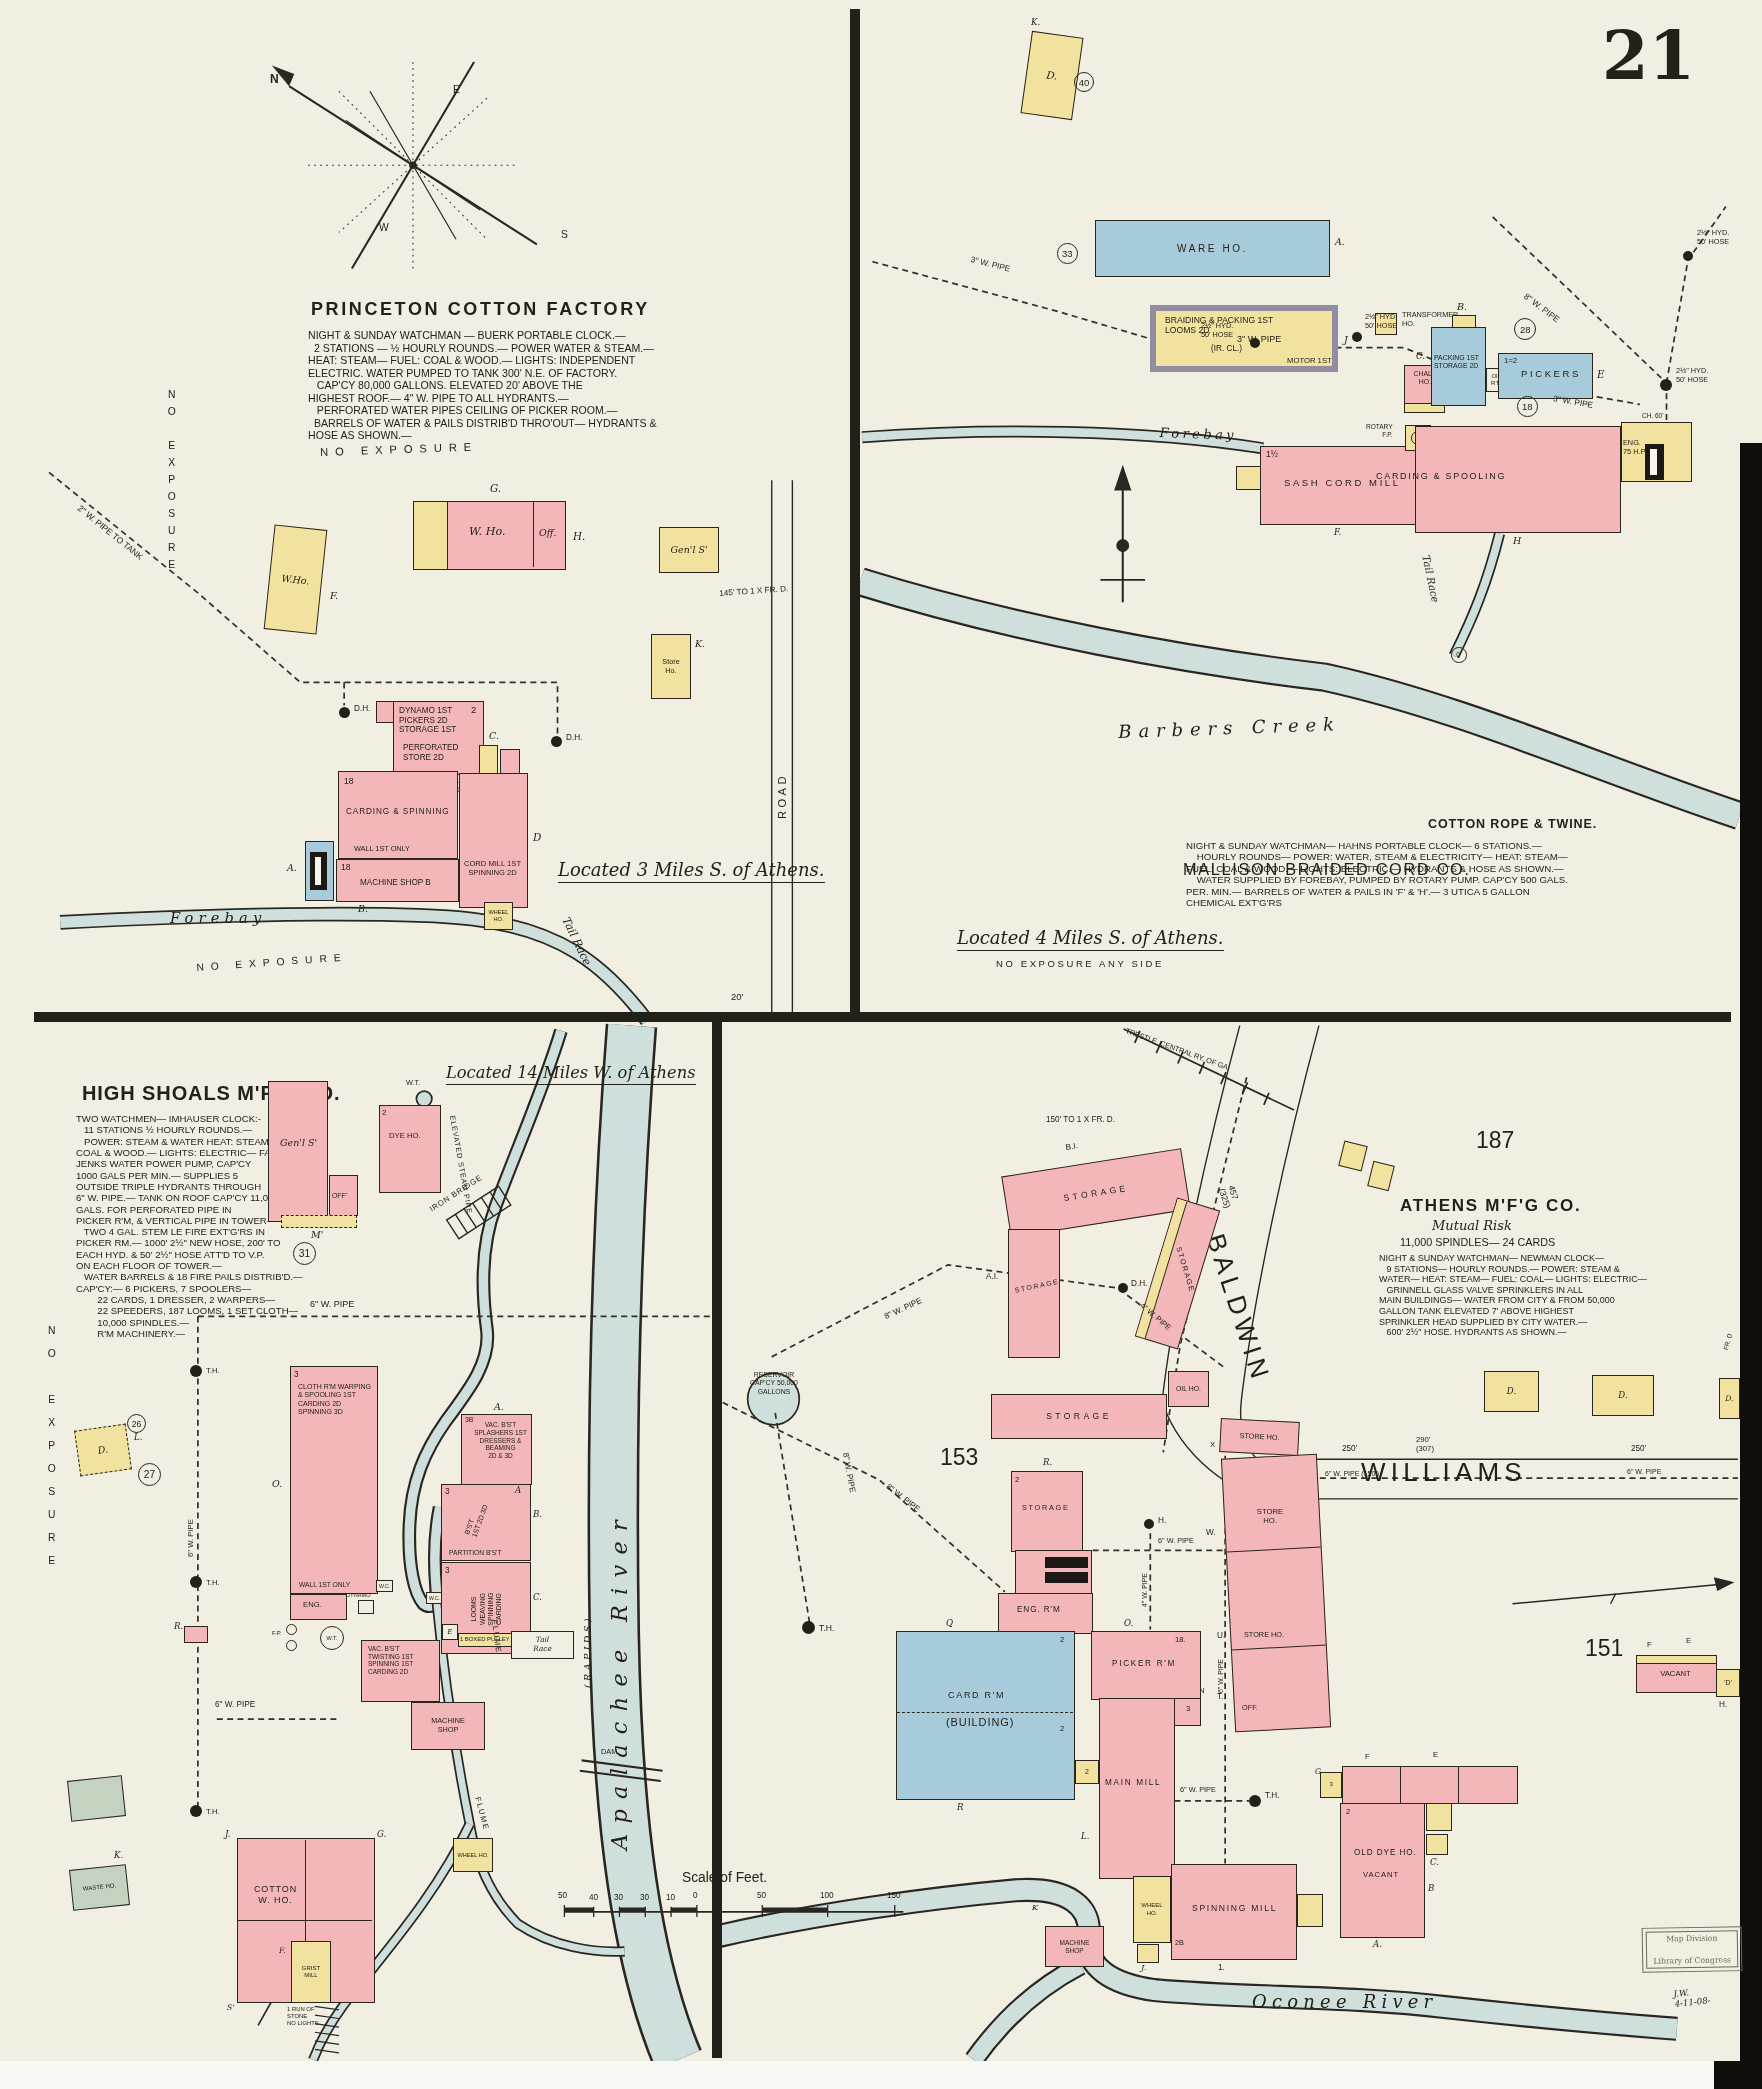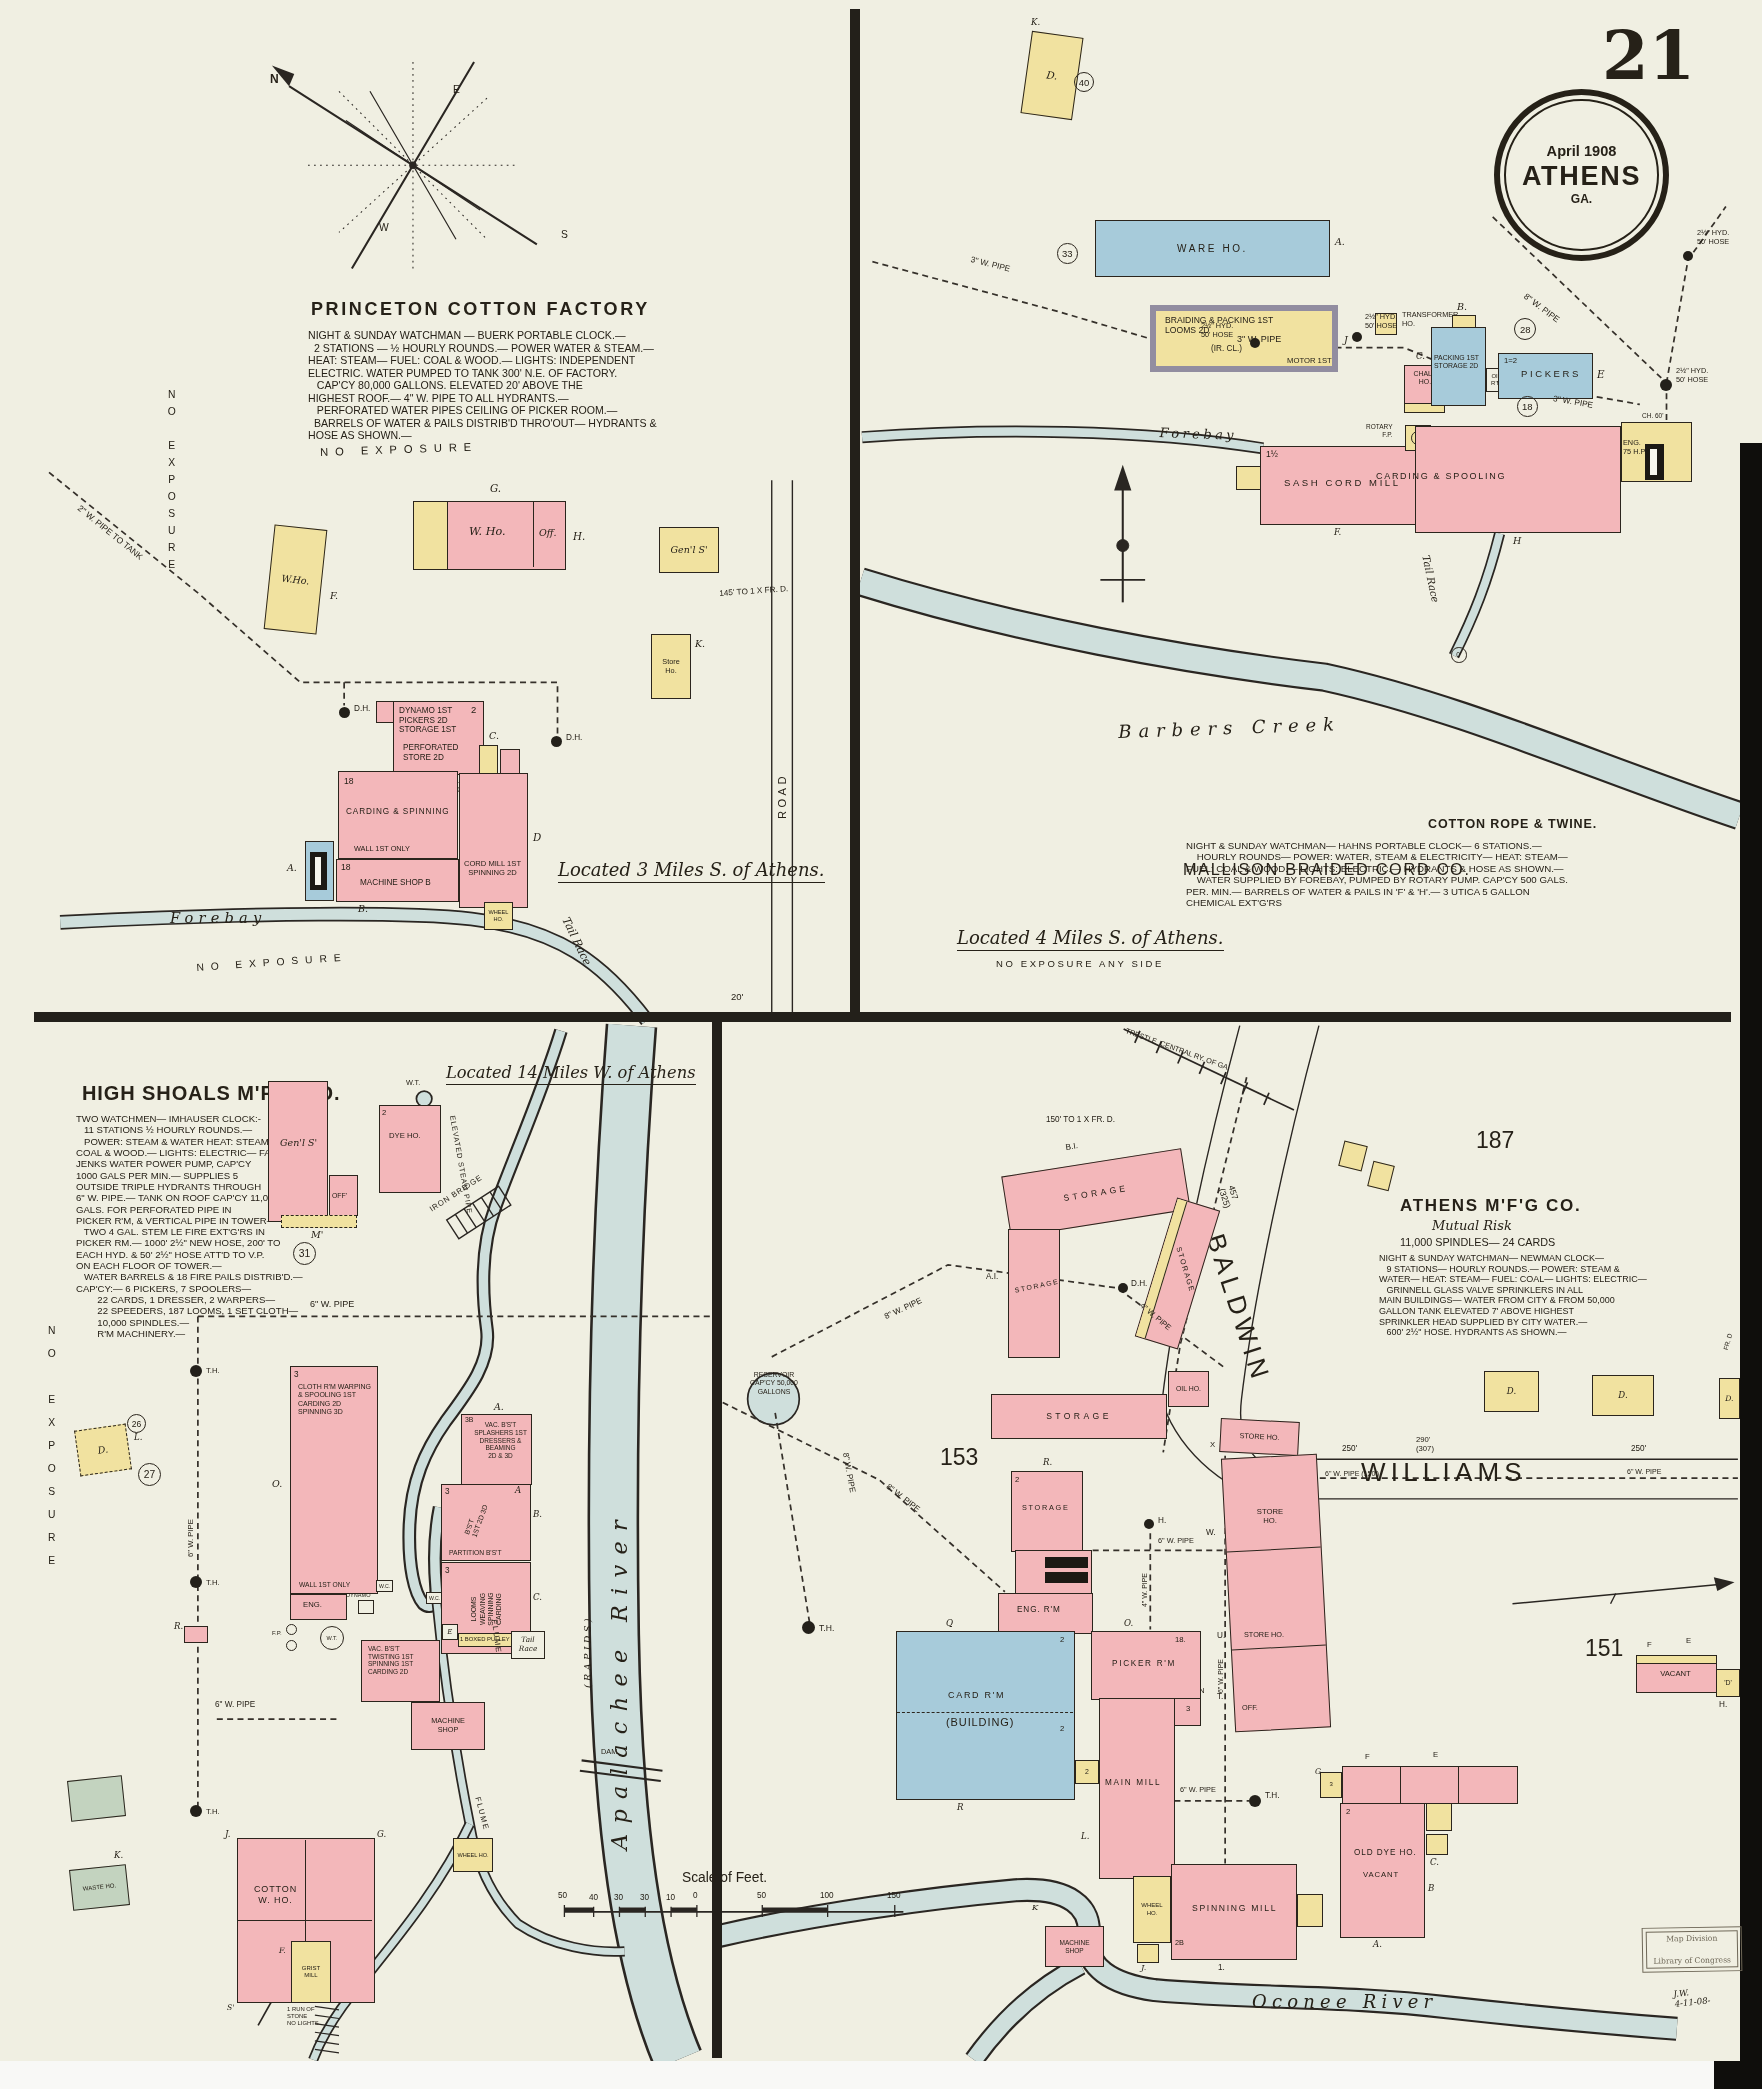--- a/index.html
+++ b/index.html
@@ -126,27 +126,20 @@
 </svg>
 
 <div class="bar" style="left:850px;top:8.6px;width:10.3px;height:1007px"></div>
 <div class="bar" style="left:34px;top:1012px;width:1697px;height:9.5px"></div>
 <div class="bar" style="left:712px;top:1021px;width:9.5px;height:1037px"></div>
 <div style="position:absolute;left:1740px;top:443px;width:22.4px;height:1618px;background:#0f0e0c"></div>
 <div style="position:absolute;left:0;top:2061px;width:1762px;height:28px;background:#f8f8f6"></div>
 <div style="position:absolute;left:1714px;top:2061px;width:48px;height:28px;background:#0f0e0c"></div>
 
 <div class="l" style="left:1602px;top:15.5px;font-size:67px;font-weight:bold;font-family:'DejaVu Serif',serif">21</div>
-<div style="position:absolute;left:1494px;top:89px;width:163px;height:160px;border:6px solid #262118;border-radius:50%;">
-  <div style="position:absolute;inset:4.3px;border:2.2px solid #262118;border-radius:50%;display:flex;flex-direction:column;align-items:center;justify-content:center;">
-    <div class="l" style="position:static;font-size:14.6px;font-weight:bold">April 1908</div>
-    <div class="l ls2" style="position:static;font-size:27px;font-weight:bold">ATHENS</div>
-    <div class="l" style="position:static;font-size:12px;font-weight:bold">GA.</div>
-  </div>
-</div>
 <div style="position:absolute;left:1642px;top:1927px;width:98px;height:43px;border:1.7px solid #6e6757;transform:rotate(-1deg);color:#6e6757">
   <div style="position:absolute;inset:2.6px;border:0.9px solid #6e6757;display:flex;flex-direction:column;justify-content:space-between;padding:2.6px 0;text-align:center;font-family:'DejaVu Serif',serif;font-size:7.7px;">
     <div>Map Division</div>
     <div>Library of Congress</div>
   </div>
 </div>
 <div class="l scr rot" style="left:1673px;top:1989px;font-size:8.6px;transform:rotate(-6deg)">J.W.
 4-11-08-</div>
 
 <div class="l" style="left:270px;top:72px;font-size:12px;font-weight:bold">N</div>
@@ -388,21 +381,21 @@
 <div class="b pink" style="left:441px;top:1562px;width:90px;height:92px"></div>
 <div class="l ctr rot" style="left:451px;top:1585px;width:72px;height:48px;font-size:6.9px;transform:rotate(-90deg);transform-origin:center">LOOMS
 WEAVING
 SPINNING
 CARDING</div>
 <div class="l" style="left:445px;top:1566px;font-size:8.2px">3</div>
 <div class="l scr" style="left:533px;top:1509px;font-size:8.6px">B.</div>
 <div class="l scr" style="left:533px;top:1592px;font-size:8.6px">C.</div>
 <div class="b paper ctr scr" style="left:442px;top:1624px;width:15.5px;height:15.5px;font-size:6.9px">E</div>
 <div class="b yel ctr" style="left:458px;top:1633px;width:59px;height:13.8px;font-size:5.9px">1 BOXED PULLEY X</div>
-<div class="b paper ctr scr" style="left:511px;top:1631px;width:34px;height:27.5px;font-size:7.3px">Tail
+<div class="b paper ctr scr" style="left:511px;top:1631px;width:63px;height:27.5px;font-size:7.3px">Tail
 Race</div>
 <div class="c" style="left:286px;top:1624px;width:11.2px;height:11.2px"></div>
 <div class="c" style="left:286px;top:1640px;width:11.2px;height:11.2px"></div>
 <div class="l" style="left:272px;top:1630px;font-size:6px">F.P.</div>
 <div class="c" style="left:320px;top:1626px;width:24px;height:24px;font-size:5.6px">W.T.</div>
 <div class="l scr" style="left:174px;top:1621px;font-size:8.6px">R.</div>
 <div class="b pink" style="left:184px;top:1626px;width:24px;height:17px"></div>
 <div class="b pink" style="left:361px;top:1640px;width:79px;height:62px"></div>
 <div class="l" style="left:368px;top:1645px;font-size:6.5px">VAC. B'S'T
 TWISTING 1ST

